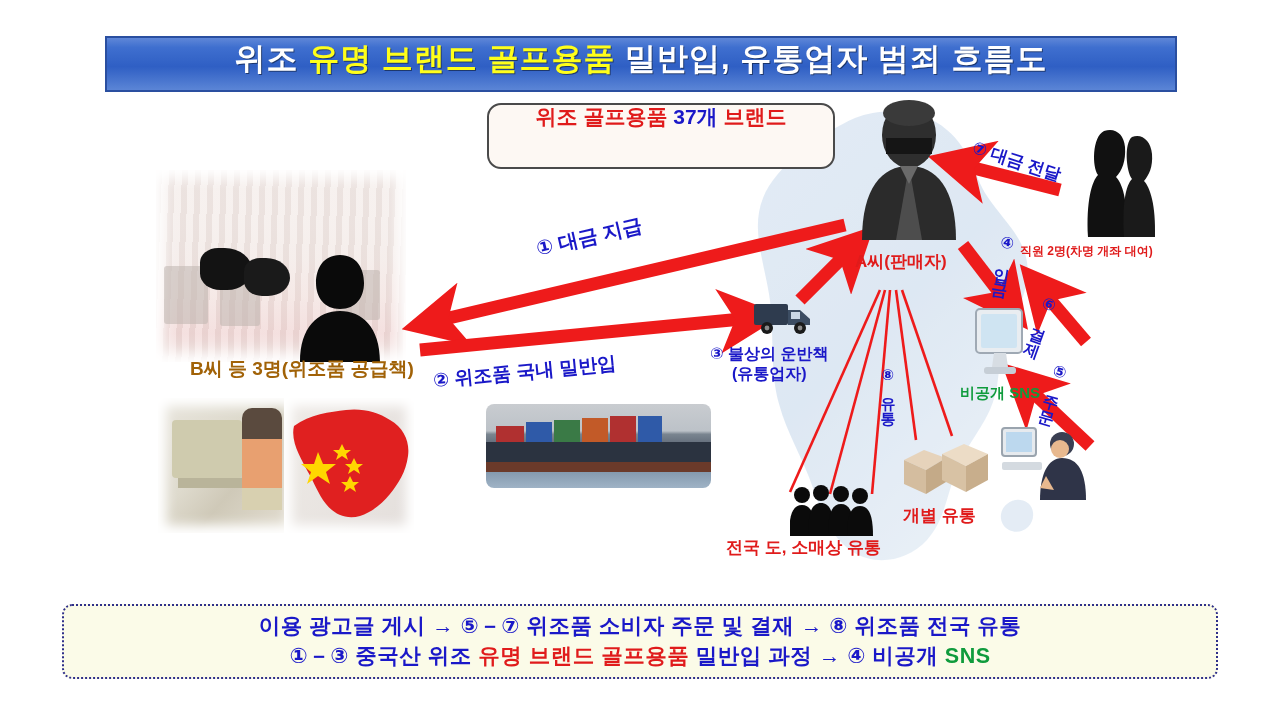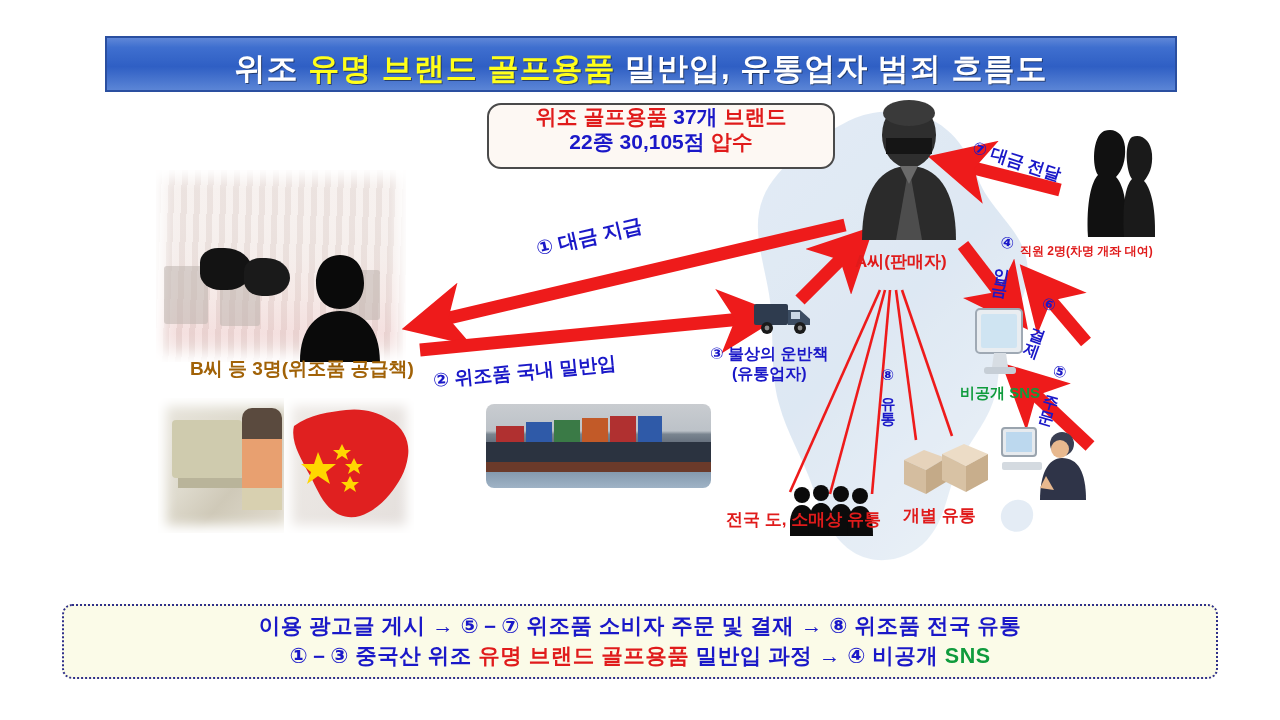--- a/index.html
+++ b/index.html
@@ -18,21 +18,21 @@
   
   #title-banner {
     position: absolute;
     left: 105px;
     top: 36px;
     width: 1072px;
     height: 56px;
     background: linear-gradient(to bottom, #5f87d8 0%, #3f6fcf 18%, #2f5fc4 55%, #5b85d6 100%);
     border: 2px solid #2a4fa0;
     display: flex;
-    align-items: flex-end;
+    align-items: flex-start;
     justify-content: center;
     box-sizing: border-box;
   }
   #title-banner .t {
     font-size: 31px;
     font-weight: bold;
     letter-spacing: 1px;
     white-space: nowrap;
     text-shadow: 1px 1px 0 rgba(0,0,0,0.45);
   }
@@ -186,21 +186,20 @@
            C 40 66, 88 32, 120 18 Z" fill="url(#kmg)"></path>
   <path d="M 272 404 C 282 396, 296 400, 298 412 C 300 426, 286 436, 274 430 C 264 425, 263 411, 272 404 Z" fill="#cfdeee"></path>
 </svg>
 
 <div id="title-banner">
   <div class="t"><span class="t-white">위조 </span><span class="t-yellow">유명 브랜드 골프용품</span><span class="t-white"> 밀반입, 유통업자 범죄 흐름도</span></div>
 </div>
 
 <div id="seizure-box">
   <div class="line"><span class="s-red">위조 골프용품 </span><span class="s-blue">37개</span><span class="s-red"> 브랜드</span></div>
-  <div class="line"><span class="s-blue">22종 30,105점</span><span class="s-red"> 압수</span></div>
 </div>
 
 <div class="photo" id="photo-factory">
   <div class="mach" style="left:8px;top:96px;width:44px;height:58px;border-radius:3px;"></div>
   <div class="mach" style="left:64px;top:104px;width:40px;height:52px;border-radius:3px;"></div>
   <div class="mach" style="left:180px;top:100px;width:44px;height:50px;border-radius:3px;"></div>
   <div class="clothA" style="left:44px;top:78px;width:52px;height:42px;background:#131313;"></div>
   <div class="clothA" style="left:88px;top:88px;width:46px;height:38px;background:#1a1a1a;"></div>
 </div>
 <div class="silhouette" style="left:300px; top:255px; width:80px; height:107px;
@@ -364,20 +363,20 @@
 
 <div class="lbl lbl-blue" style="left:1053px; top:360px; font-size:16px; writing-mode:vertical-rl; transform:rotate(16deg); transform-origin:left top;">⑤ 주문</div>
 
 <div class="lbl lbl-green" style="left:960px; top:384px; font-size:15px;">비공개 SNS</div>
 
 <div style="position:absolute; left:878px; top:366px; font-size:15px; font-weight:bold; color:#1a18c8; text-align:center;">
   <div>⑧</div>
   <div style="writing-mode:vertical-rl; margin:2px auto 0;">유통</div>
 </div>
 
-<div class="lbl lbl-red" style="left:726px; top:510px; font-size:17px;">전국 도, 소매상 유통</div>
+<div class="lbl lbl-red" style="left:726px; top:538px; font-size:17px;">전국 도, 소매상 유통</div>
 
 <div class="lbl lbl-red" style="left:903px; top:506px; font-size:17px;">개별 유통</div>
 
 <div id="summary-box">
   <div class="line"><span class="b-blue">이용 광고글 게시  →  ⑤－⑦ 위조품 소비자 주문 및 결재 → ⑧ 위조품 전국 유통</span></div>
   <div class="line"><span class="b-blue">①－③ </span><span class="b-blue">중국산 위조 </span><span class="b-red">유명 브랜드 골프용품</span><span class="b-blue"> 밀반입 과정  →  ④ 비공개 </span><span class="b-green">SNS</span></div>
 </div>
 
 </body></html>

